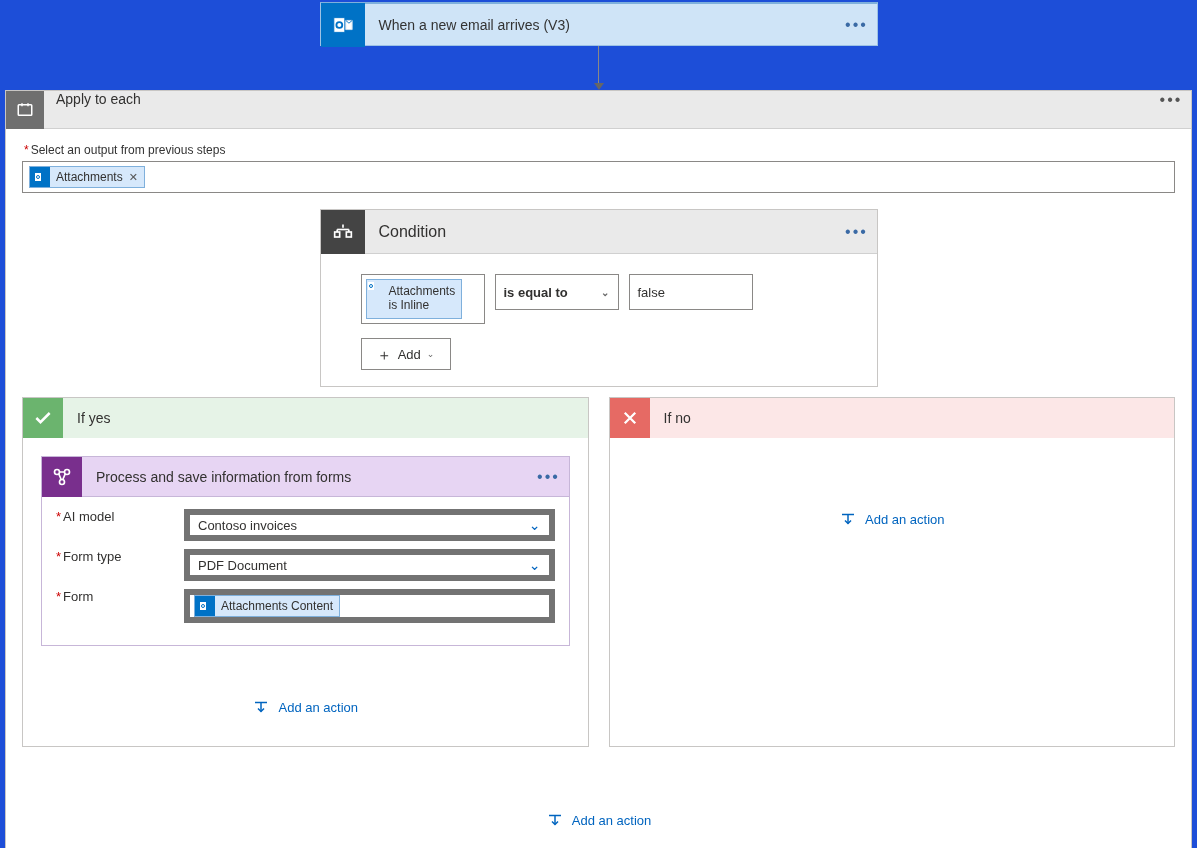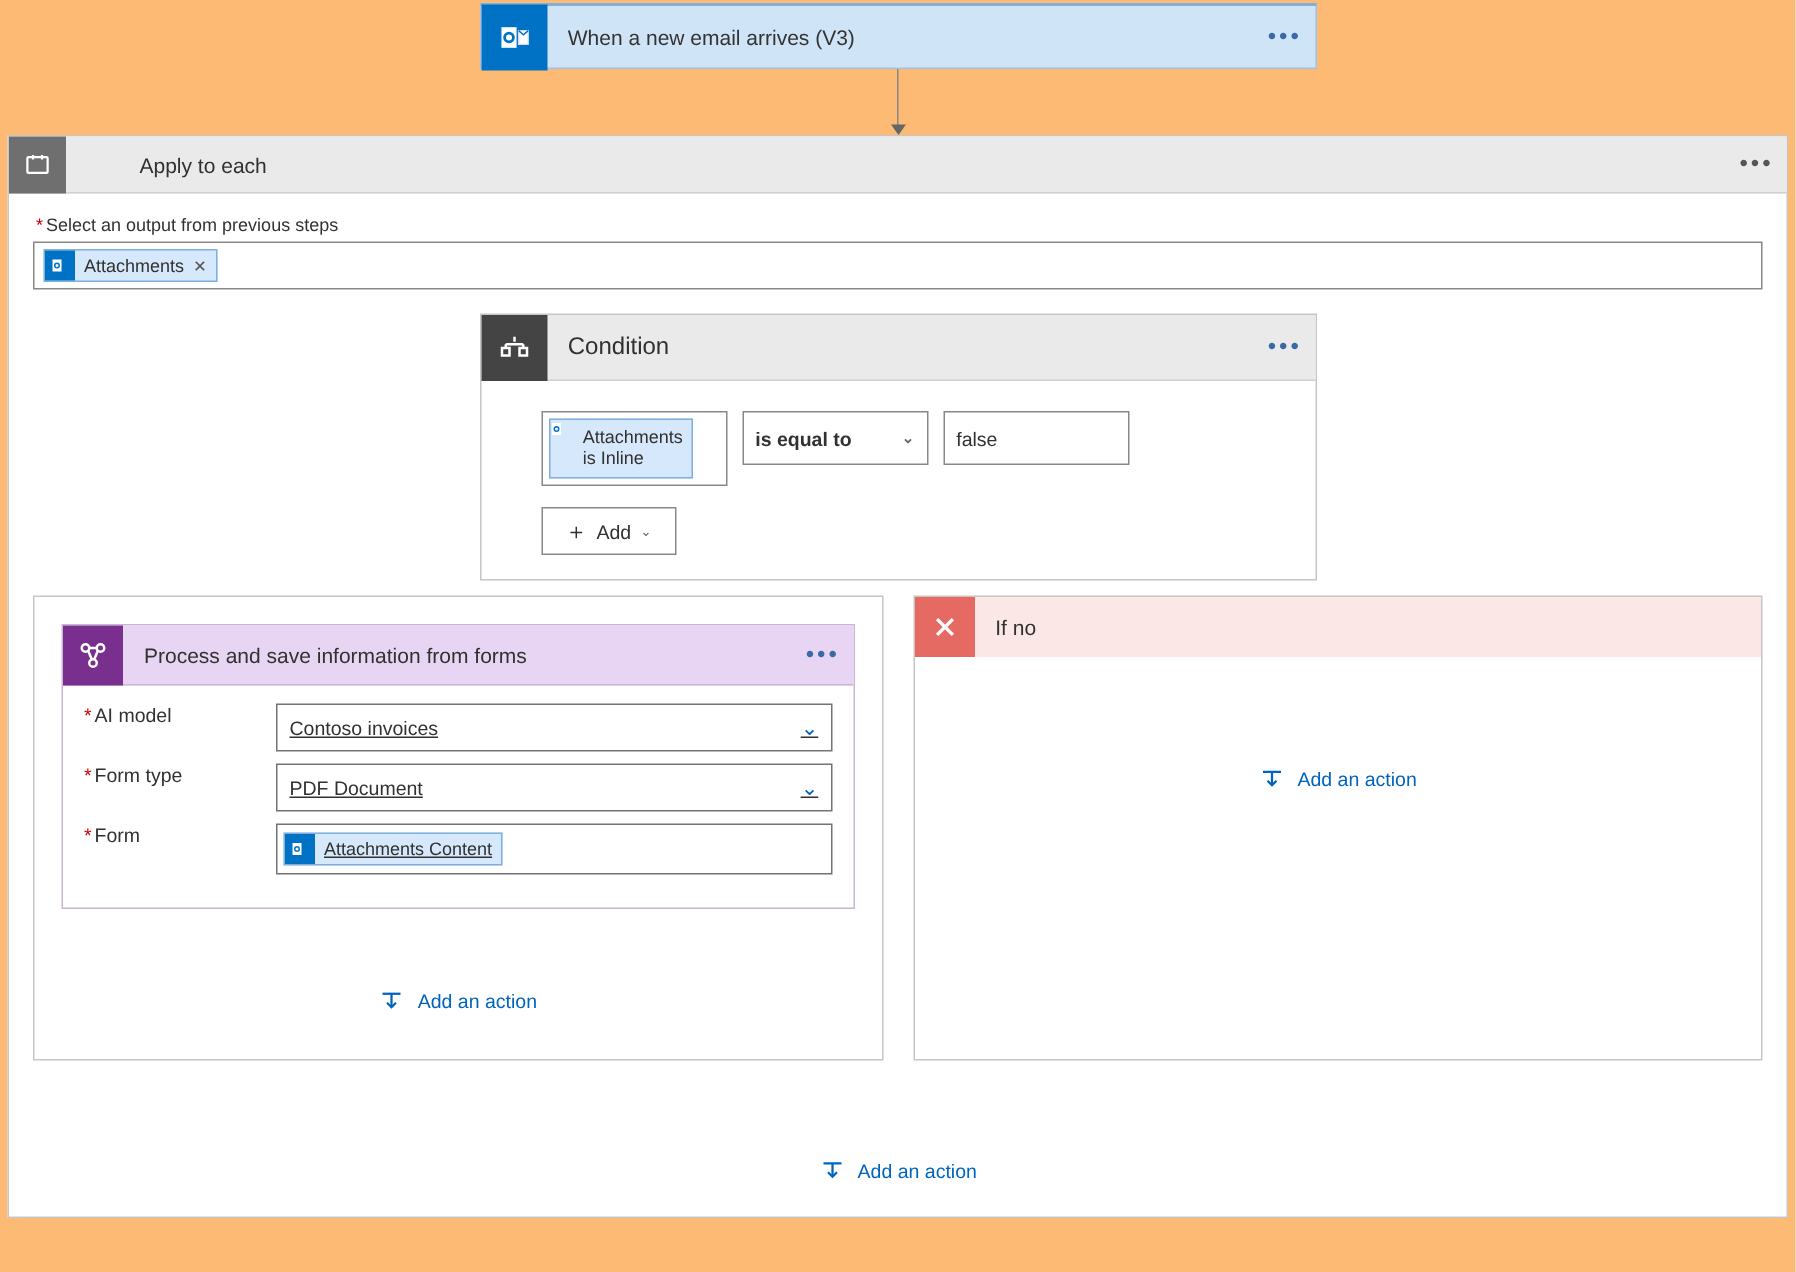--- a/index.html
+++ b/index.html
@@ -1,17 +1,17 @@
 <!DOCTYPE html>
 <html><head>
 <meta charset="utf-8">
 <style>
   * { box-sizing: border-box; font-family: "Segoe UI", Arial, sans-serif; }
   body { margin:0; background:#f3f3f3; color:#323130; font-size:13px; }
-  .canvas { width:1197px; height:848px; margin:0 auto; background:#fdba74; position:relative; padding:0; }
+  .canvas { width:1197px; height:848px; margin:0 auto; background:#1d4ed8; position:relative; padding:0; }
 
   
   .trigger-wrap { width:558px; margin:0 auto; padding-top:2px;}
   .trigger {
     display:flex; align-items:center; height:44px;
     background:#cfe4f7; border:1px solid #9dc2e5; border-top-width:2px; border-top-color:#7fb0dc;
   }
   .trigger .icon-box {
     width:44px; height:44px; background:#0072c6; display:flex; align-items:center; justify-content:center;
   }
@@ -21,21 +21,21 @@
   
   .arrow { display:flex; flex-direction:column; align-items:center; }
   .arrow .shaft { width:1px; height:38px; background:#8a8886; }
   .arrow .head  { width:0; height:0; border-left:5px solid transparent; border-right:5px solid transparent; border-top:7px solid #666; margin-top:-1px;}
 
   
   .loop {
     margin:0 5px 5px 5px; border:1px solid #c8c6c4; background:#fff;
   }
   .loop-header {
-    display:flex; align-items:center; height:38px; background:#eaeaea; border-bottom:1px solid #d0d0d0;gap:37px;
+    display:flex; height:38px; background:#eaeaea; border-bottom:1px solid #d0d0d0;
   }
   .loop-header .icon-box {
     width:38px; height:38px; background:#6f6f6f; display:flex; align-items:center; justify-content:center;
   }
   .loop-header .title { padding-left:12px; flex:1; font-size:14px; }
   .loop-header .ellipsis { color:#555; }
 
   .loop-body { padding:10px 16px 16px 16px; }
 
   .field-label { font-size:12px; color:#333; margin:4px 2px 4px 2px;}
@@ -111,22 +111,22 @@
     width:40px; height:40px; background:#792f8d; display:flex; align-items:center; justify-content:center;
   }
   .action-header .title { padding-left:14px; flex:1; font-size:14px; }
   .action-header .ellipsis { color:#4a6; color:#3a6aa5;}
   .action-body { padding:12px 14px 14px 14px; }
 
   .form-row { display:flex; align-items:flex-start; margin-bottom:8px; }
   .form-row .lbl { width:128px; font-size:13px; }
   .form-row .req { color:#c00; margin-right:2px;}
   .form-row .value-box {
-    flex:1; border:1px solid #737373; height:32px; display:flex; align-items:center; justify-content:space-between;
-    padding:0 8px; font-size:13px; background:#fff;text-decoration:underline;
+    flex:1; border:6px solid #737373; height:32px; display:flex; align-items:center; justify-content:space-between;
+    padding:0 8px; font-size:13px; background:#fff;
   }
   .form-row .value-box.token-host { padding:4px; height:34px;}
 
   
   .add-action {
     display:flex; align-items:center; justify-content:center; gap:8px;
     color:#0064bf; font-size:13px; cursor:pointer;
   }
   .add-action svg { stroke:#0064bf; }
   .yes-add { margin:52px 0 12px 0; }
@@ -230,20 +230,28 @@
               <span>Add</span>
               <span class="mini-chev">⌄</span>
             </div>
           </div>
         </div>
       </div>
 
       <div class="branches">
 
         <div class="branch yes">
+          <div class="branch-header">
+            <div class="icon-box">
+              <svg width="20" height="20" viewBox="0 0 24 24" fill="none" stroke="#fff" stroke-width="3">
+                  <path d="M4 12l5 5L20 6"></path>
+                </svg>
+            </div>
+            <div class="title">If yes</div>
+          </div>
           <div class="branch-body">
 
             <div class="action">
               <div class="action-header">
                 <div class="icon-box">
                   <svg width="20" height="20" viewBox="0 0 24 24" fill="none" stroke="#fff" stroke-width="2">
                       <circle cx="6" cy="6" r="3"></circle>
                       <circle cx="18" cy="6" r="3"></circle>
                       <circle cx="12" cy="18" r="3"></circle>
                       <path d="M8 8l3 7M16 8l-3 7M9 6h6"></path>

